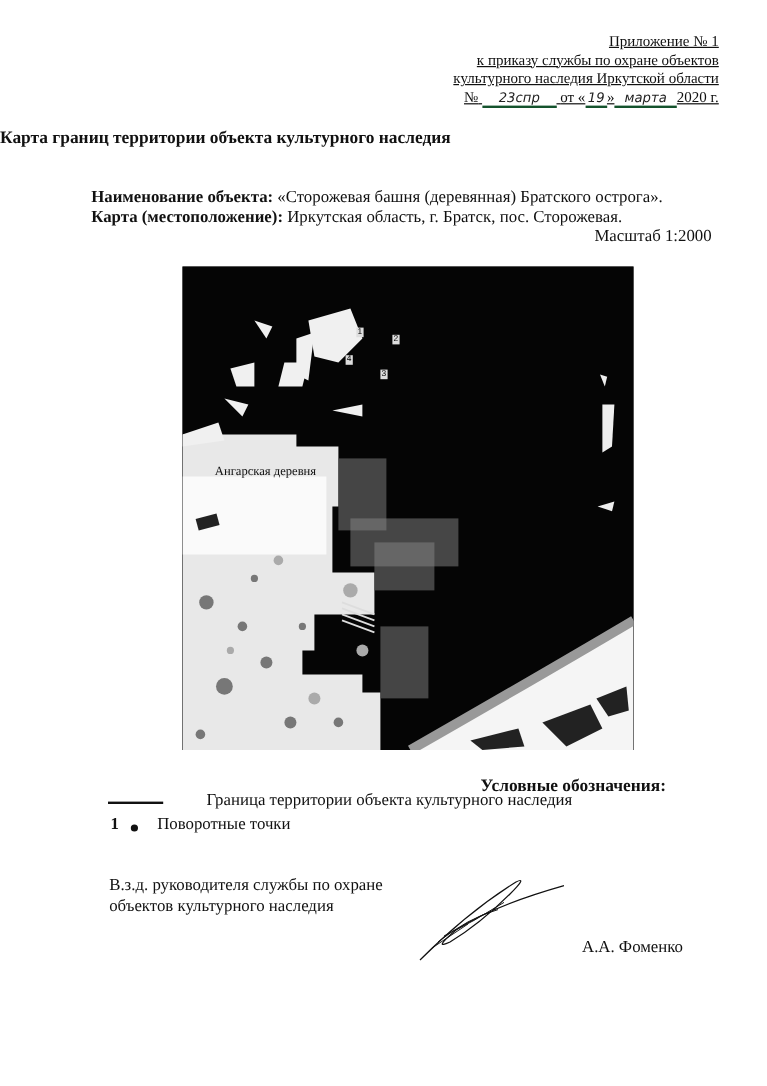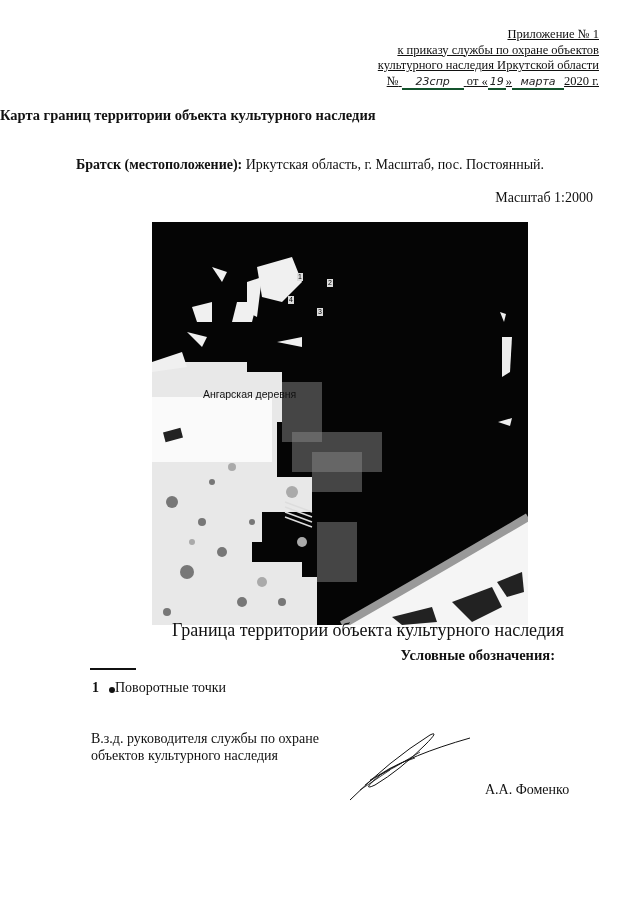--- a/index.html
+++ b/index.html
@@ -8,28 +8,28 @@
   .abs { position:absolute; }
   .appendix { right:40px; top:27px; text-align:right; font-size:12.5px; line-height:15.5px;text-decoration:underline; }
   .hand { font-family:"DejaVu Sans", sans-serif; font-style:italic; font-size:11px; color:#222;
           display:inline-block; border-bottom:2px solid #14532d; line-height:12px; text-align:center; }
   .title { left:0; width:639px; top:106px; font-weight:bold; font-size:14.5px; line-height:18px; }
   .info { left:76px; top:156px; font-size:14px; line-height:17px; }
   .info b { font-weight:bold; }
   .scale { right:46px; top:190px; font-size:14px; }
   .map { left:152px; top:222px; width:376px; height:403px; background:#040404; overflow:hidden; }
   .map svg { display:block; }
-  .map-label { left:27px; top:166px; font-family:Liberation Sans, sans-serif; font-size:10.5px; color:#111;margin-left:24px; }
+  .map-label { left:27px; top:166px; font-family:Liberation Serif, serif; font-size:10.5px; color:#111; }
   .pt { font-family:"Liberation Sans", sans-serif; font-size:7px; background:#ddd; color:#000; padding:0 1px; line-height:8px; }
   .legend-title { left:0; width:555px; text-align:right; top:647px; font-weight:bold; font-size:14.5px; }
   .legend-line { left:90px; top:668px; width:46px; border-top:2px solid #111; }
-  .legend-text1 { left:172px; top:620px; font-size:18px; }
+  .legend-text1 { left:172px; top:660px; font-size:14px; }
   .legend-num { left:92px; top:680px; font-size:14px; font-weight:bold; }
   .legend-dot { left:109px; top:687px; width:6px; height:6px; background:#111; border-radius:50%; }
-  .legend-text2 { left:115px; top:680px; font-size:14px; }
+  .legend-text2 { left:131px; top:680px; font-size:14px; }
   .sign { left:91px; top:730px; font-size:14px; line-height:17px; }
   .sign-name { left:485px; top:764px; font-size:14px;margin-top:18px; }
   .signature { left:330px; top:730px; }
 </style>
 </head>
 <body>
 
 <div class="abs appendix">
   <div>Приложение № 1</div>
   <div>к приказу службы по охране объектов</div>
@@ -39,21 +39,22 @@
     <span class="hand" style="width:62px">23спр</span>
     <span>от «</span><span class="hand" style="width:18px">19</span><span>»</span><span class="hand" style="width:52px">марта</span><span>2020 г.</span>
   </div>
 </div>
 
 <div class="abs title">
   <div>Карта границ территории объекта культурного наследия</div>
 </div>
 
 <div class="abs info">
-  <div><b>Братск (местоположение):</b> <span>Иркутская область, г. Масштаб, пос. Постоянный.</span></div>
+  <div><b>Наименование объекта:</b> <span>«Сторожевая башня (деревянная) Братского острога».</span></div>
+  <div><b>Карта (местоположение):</b> <span>Иркутская область, г. Братск, пос. Сторожевая.</span></div>
 </div>
 <div class="abs scale">Масштаб 1:2000</div>
 
 <div class="abs map">
   <svg width="376" height="403" viewBox="0 0 376 403">
     <rect width="376" height="403" fill="#050505"></rect>
 
     <path d="M0 140 L95 140 L95 150 L130 150 L130 200 L125 200 L125 255 L160 255 L160 290 L110 290 L110 320 L100 320 L100 340 L150 340 L150 355 L165 355 L165 403 L0 403 Z" fill="#e8e8e8"></path>
     <path d="M0 175 L120 175 L120 240 L0 240 Z" fill="#fafafa"></path>
 

